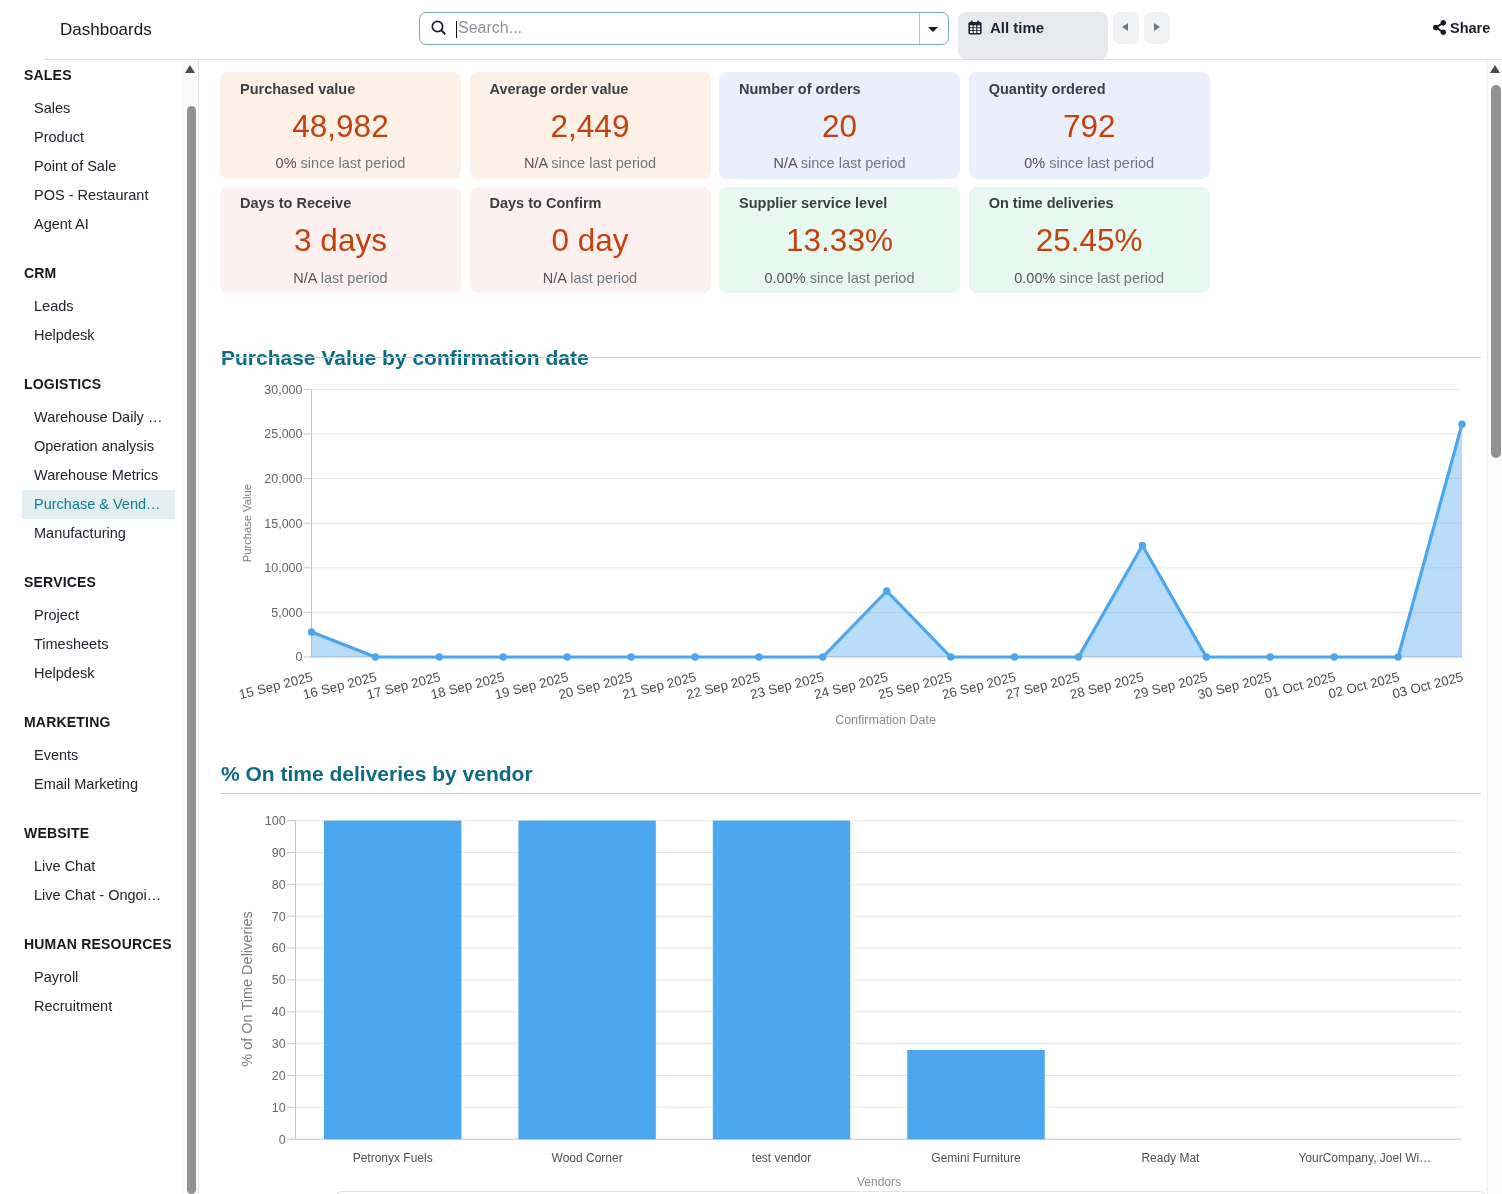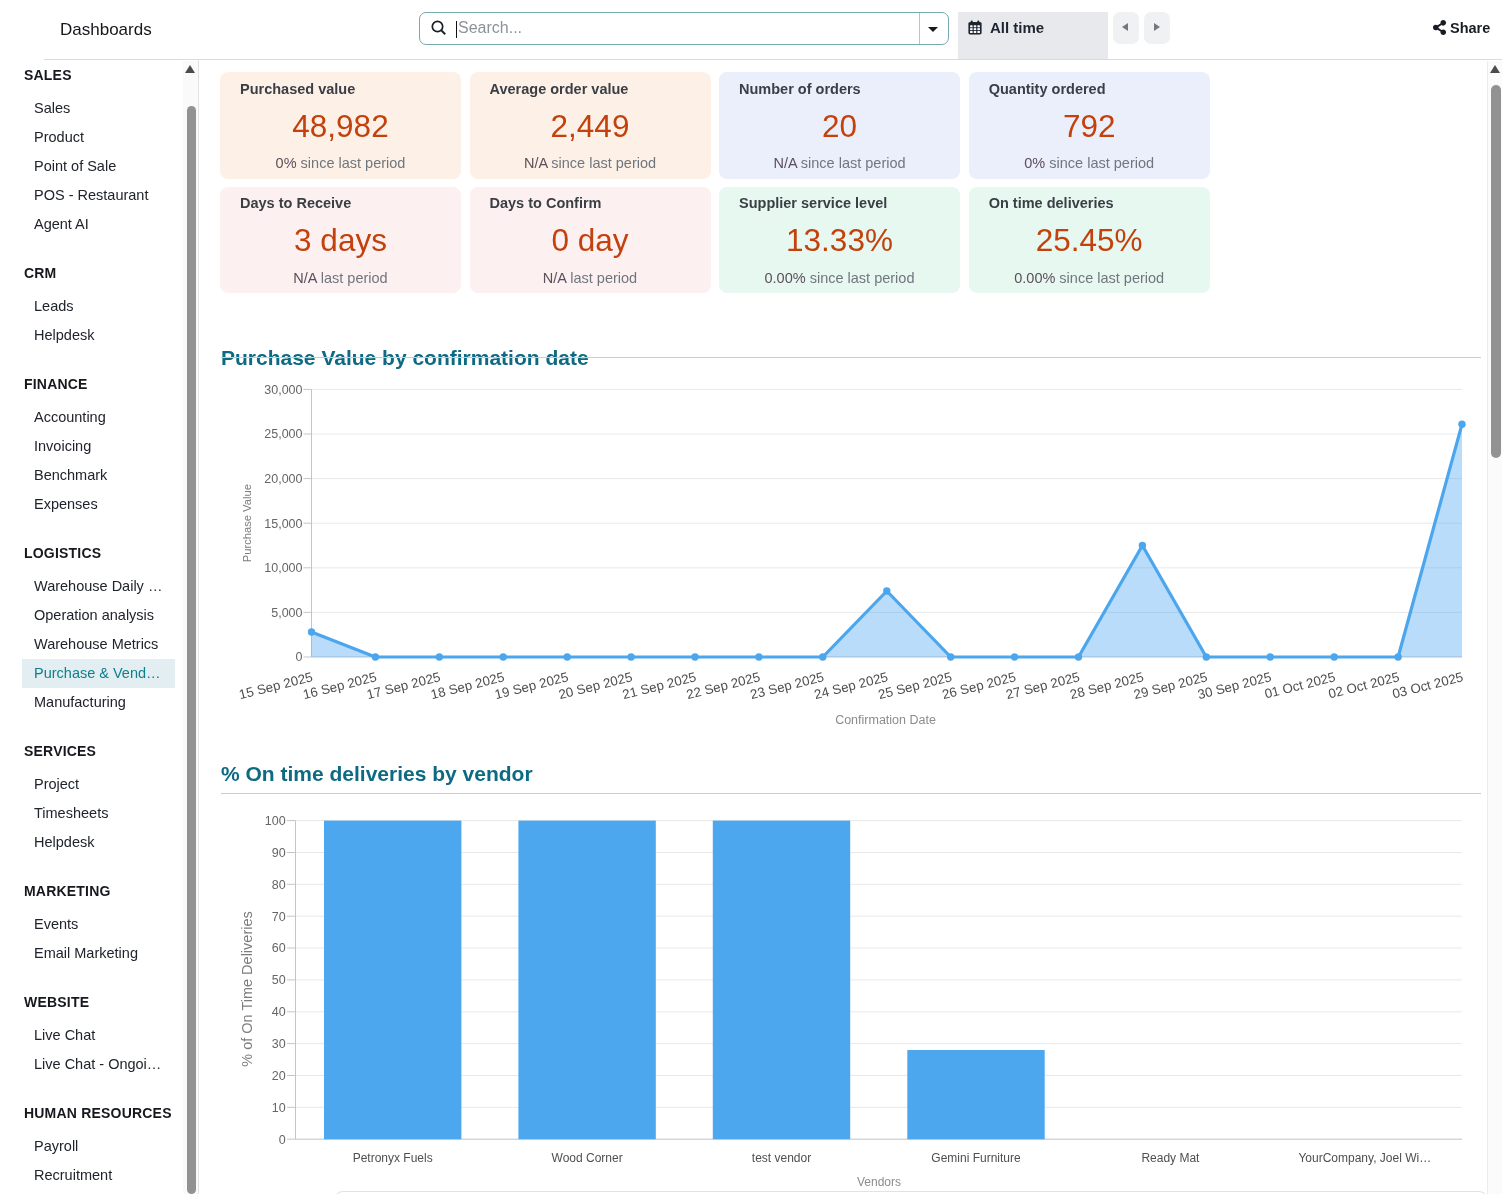--- a/index.html
+++ b/index.html
@@ -10,21 +10,21 @@
 .brand { position:absolute; left:16px; top:20px; font-size:17px; color:#15171c; }
 .search { position:absolute; left:375px; top:12px; width:530px; height:32.5px;
   border:1px solid #74aab0; border-radius:7px; background:#fff; }
 .search .mag { position:absolute; left:10px; top:6px; }
 .search .caret { position:absolute; left:36px; top:8px; width:1.4px; height:16.5px; background:#111; }
 .search .ph { position:absolute; left:38px; top:6px; font-size:16px; color:#8b929a; }
 .search .vd { position:absolute; right:28.5px; top:0; width:1px; height:30.5px; background:#bcc2c6; }
 .search .dd { position:absolute; right:10px; top:13.5px; width:0; height:0;
   border-left:5.2px solid transparent; border-right:5.2px solid transparent; border-top:5.8px solid #15181d; }
 .alltime { position:absolute; left:914px; top:12px; width:150px; height:47px; background:#e8e9ec;
-  border-radius:0; font-size:15px; font-weight:bold; color:#1c2531; }
+  border-radius:8px; font-size:15px; font-weight:bold; color:#1c2531; }
 .alltime span { position:absolute; left:32px; top:7px; }
 .alltime svg { position:absolute; left:10px; top:8px; }
 .navbtn { position:absolute; top:12px; width:25.5px; height:31.5px; background:#f0f1f3; border-radius:7px; }
 .tril { position:absolute; left:9px; top:11px; width:0; height:0; border-top:4.6px solid transparent;
   border-bottom:4.6px solid transparent; border-right:6.4px solid #75797f; }
 .trir { position:absolute; left:10px; top:11px; width:0; height:0; border-top:4.6px solid transparent;
   border-bottom:4.6px solid transparent; border-left:6.4px solid #75797f; }
 .share { position:absolute; left:1388px; top:20px; font-size:14.5px; font-weight:bold; color:#181d24; }
 .share svg { vertical-align:-2px; margin-right:3px; }
 .star { position:absolute; left:1468px; top:17px; }
@@ -109,27 +109,20 @@
 <div class="it">Sales</div>
 <div class="it">Product</div>
 <div class="it">Point of Sale</div>
 <div class="it">POS - Restaurant</div>
 <div class="it">Agent AI</div>
 </div>
 <div class="sec">
       <div class="hd">CRM</div>
 <div class="it">Leads</div>
 <div class="it">Helpdesk</div>
-</div>
-<div class="sec">
-      <div class="hd">FINANCE</div>
-<div class="it">Accounting</div>
-<div class="it">Invoicing</div>
-<div class="it">Benchmark</div>
-<div class="it">Expenses</div>
 </div>
 <div class="sec">
       <div class="hd">LOGISTICS</div>
 <div class="it">Warehouse Daily …</div>
 <div class="it">Operation analysis</div>
 <div class="it">Warehouse Metrics</div>
 <div class="it sel">Purchase &amp; Vend…</div>
 <div class="it">Manufacturing</div>
 </div>
 <div class="sec">

